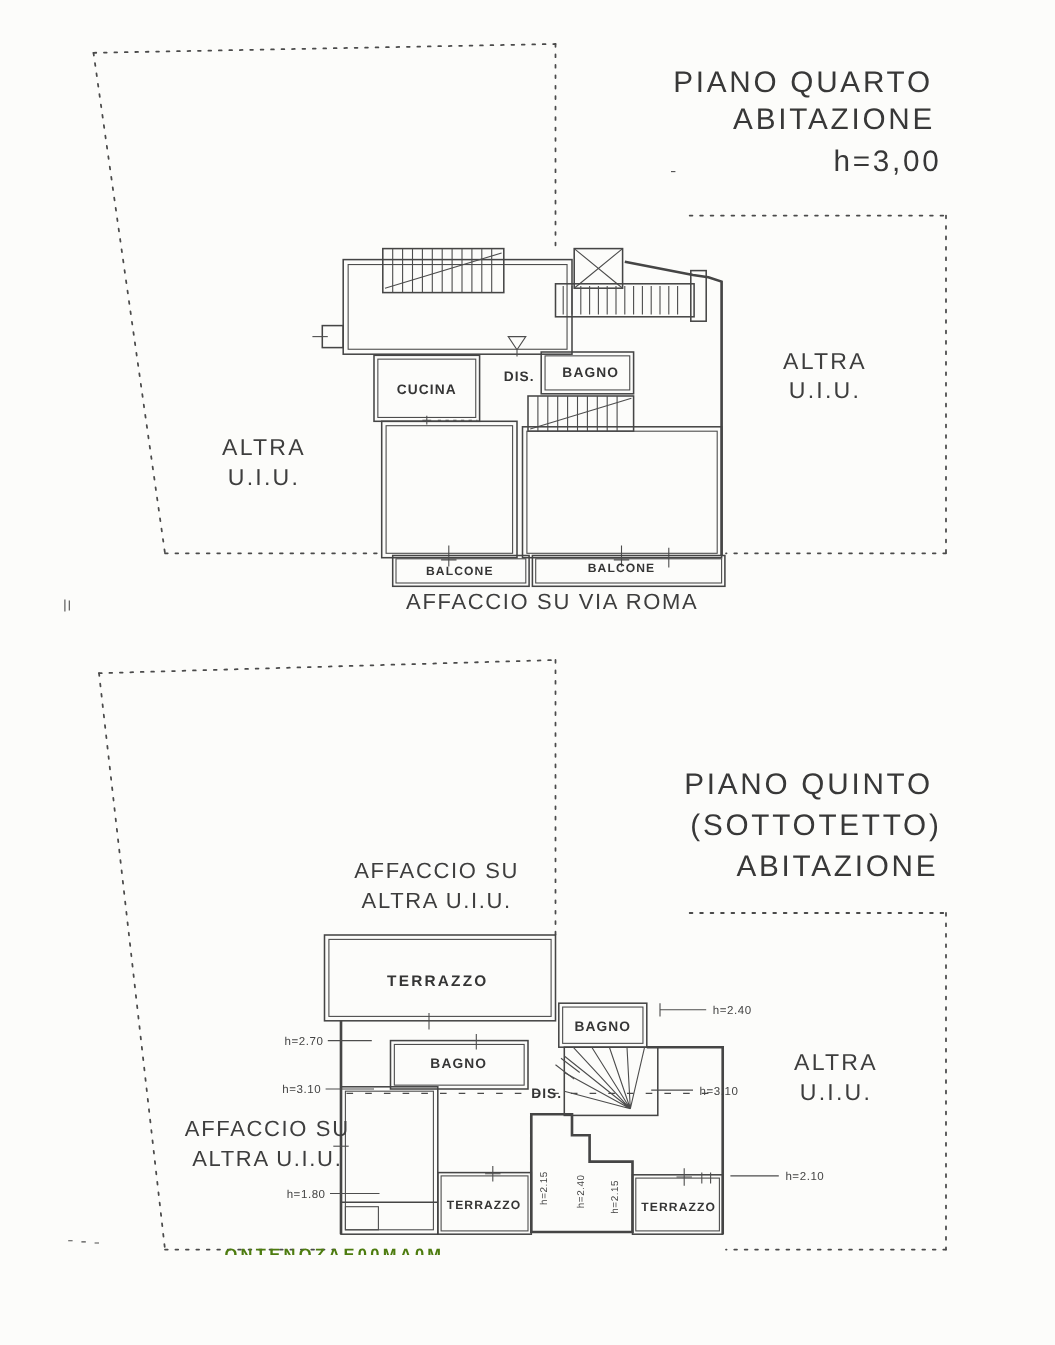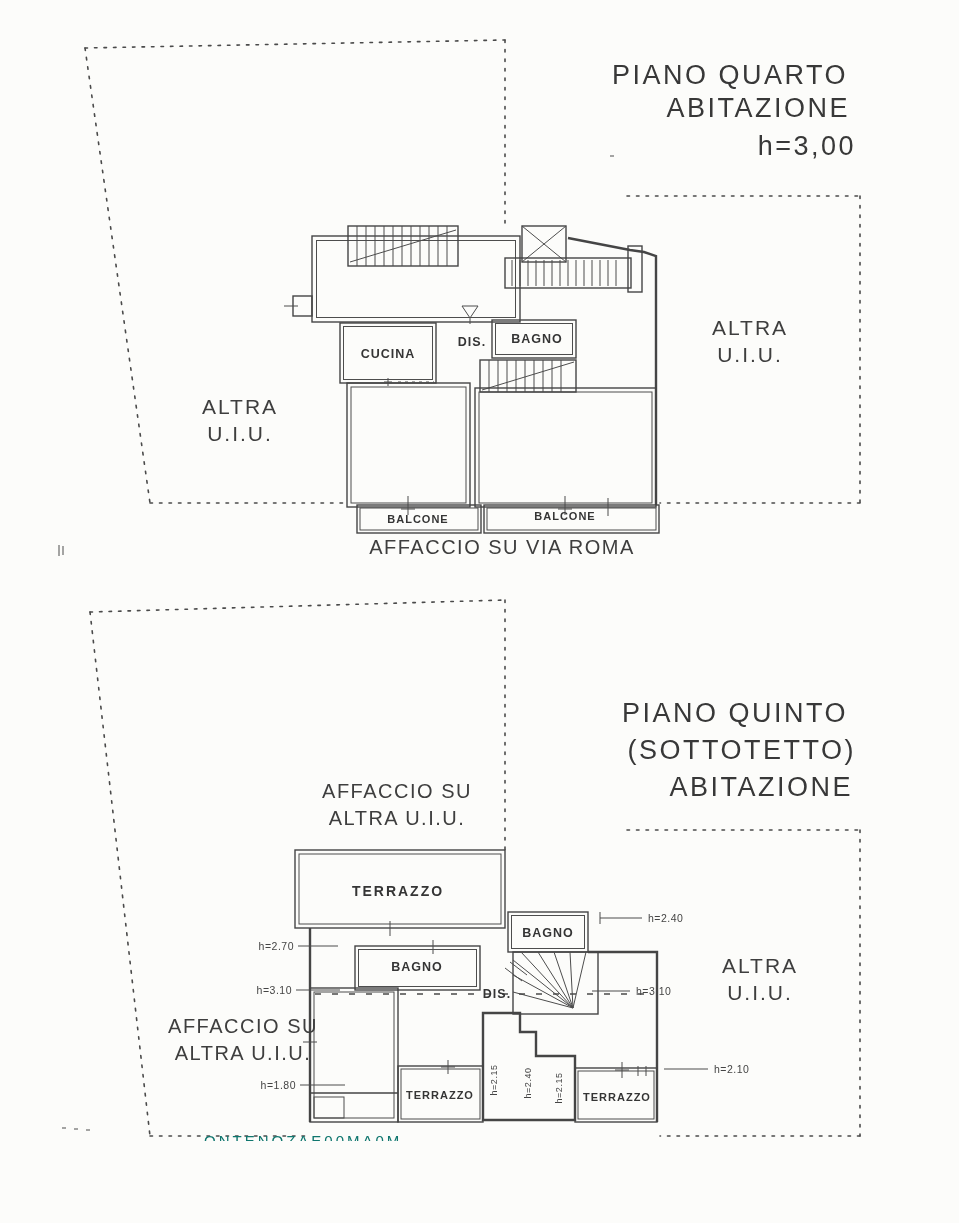--- a/index.html
+++ b/index.html
@@ -14,21 +14,21 @@
   .ridge{fill:none;stroke:#4a4a4a;stroke-width:1.3;stroke-dasharray:6 11;}
   .t-title{font-size:27px;letter-spacing:2.5px;fill:#383838;}
   .t-big{font-size:21px;letter-spacing:2px;fill:#3e3e3e;}
   .t-aff{font-size:20px;letter-spacing:1.5px;fill:#3e3e3e;}
   .t-room{font-size:12.5px;font-weight:700;letter-spacing:1px;fill:#353535;}
   .t-terr{font-size:14px;font-weight:700;letter-spacing:2px;fill:#353535;}
   .t-balc{font-size:11px;font-weight:700;letter-spacing:1px;fill:#353535;}
   .t-h{font-size:10.5px;letter-spacing:0.5px;fill:#444;}
   .t-vh{font-size:9px;letter-spacing:0.5px;fill:#444;}
   #footer-clip{position:absolute;left:204px;top:1132px;width:300px;height:9px;overflow:hidden;
-     font-size:15px;letter-spacing:3px;color:#0f766e;font-weight:400;}
+     font-size:15px;letter-spacing:3px;color:#4d7c0f;font-weight:700;}
 </style>
 </head>
 <body>
 
 <div id="page">
 <svg width="959" height="1223" viewBox="0 0 959 1223">
 
   <g>
 
     <g>

